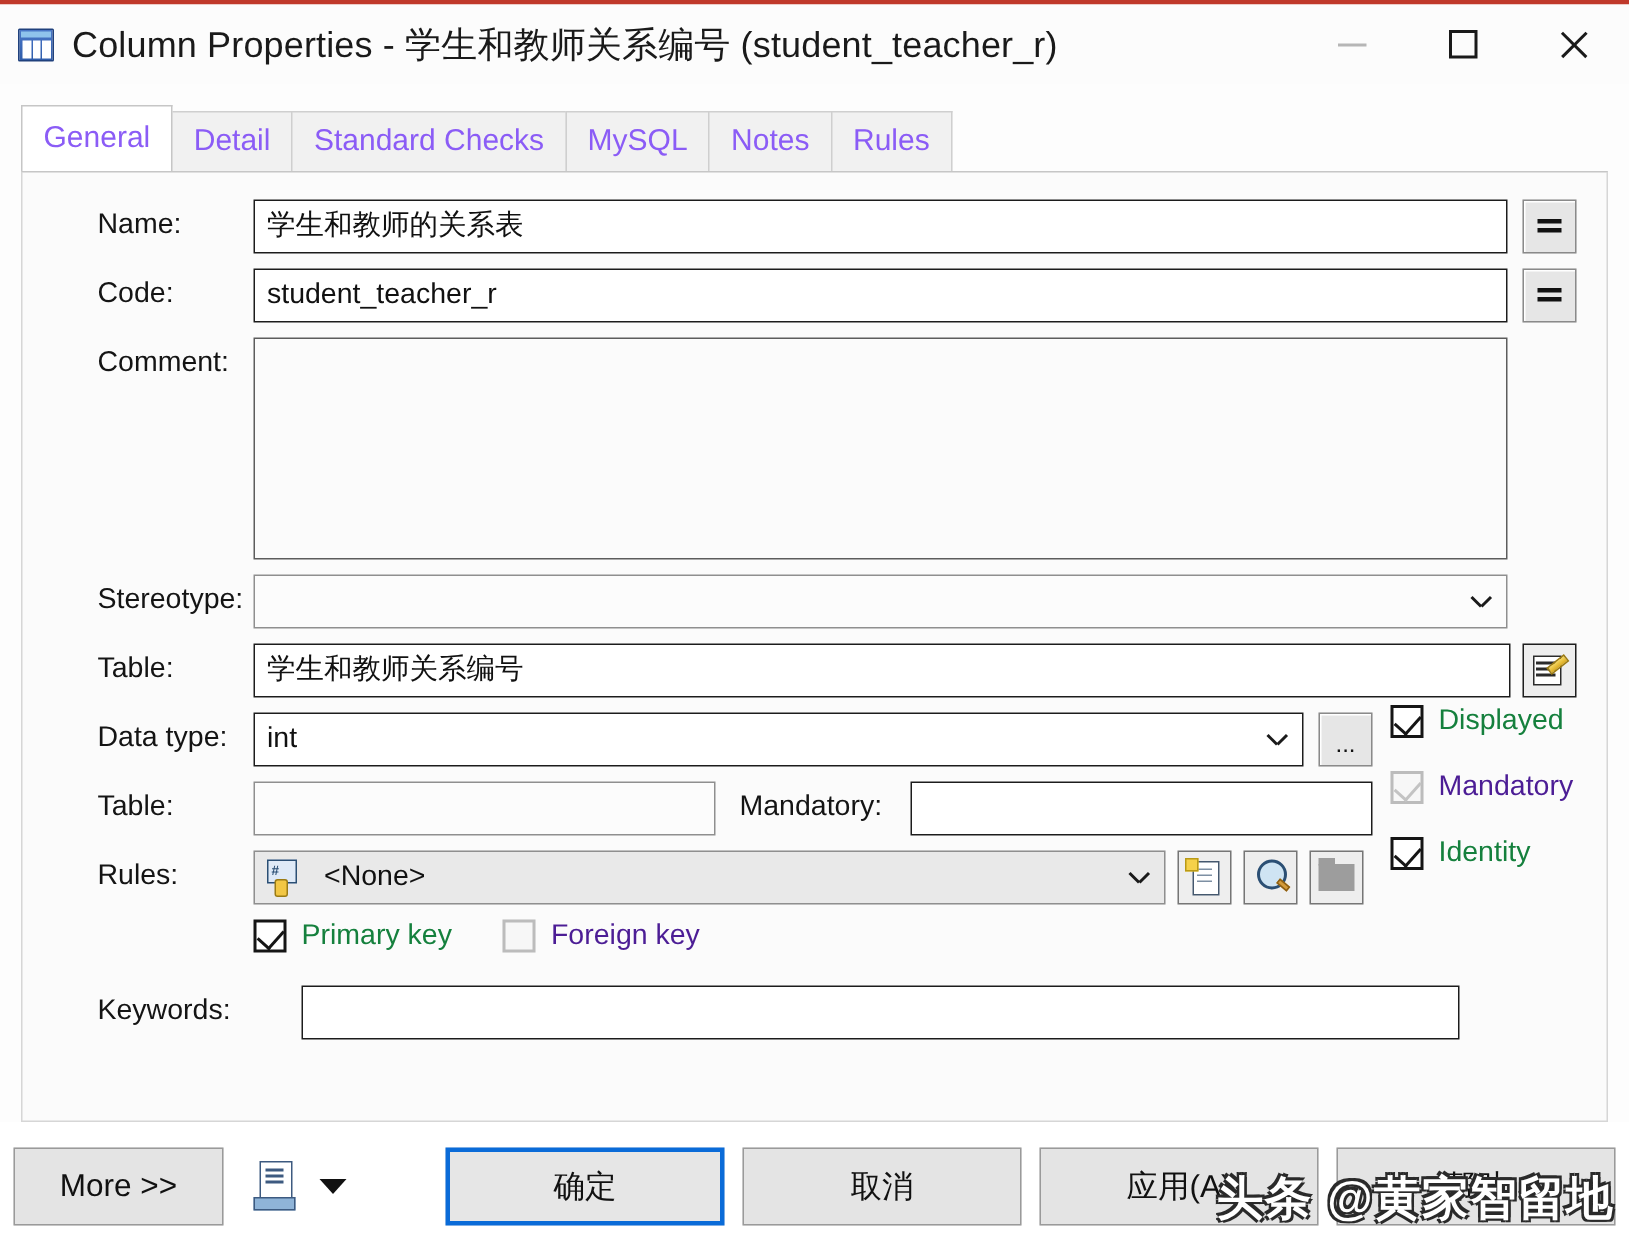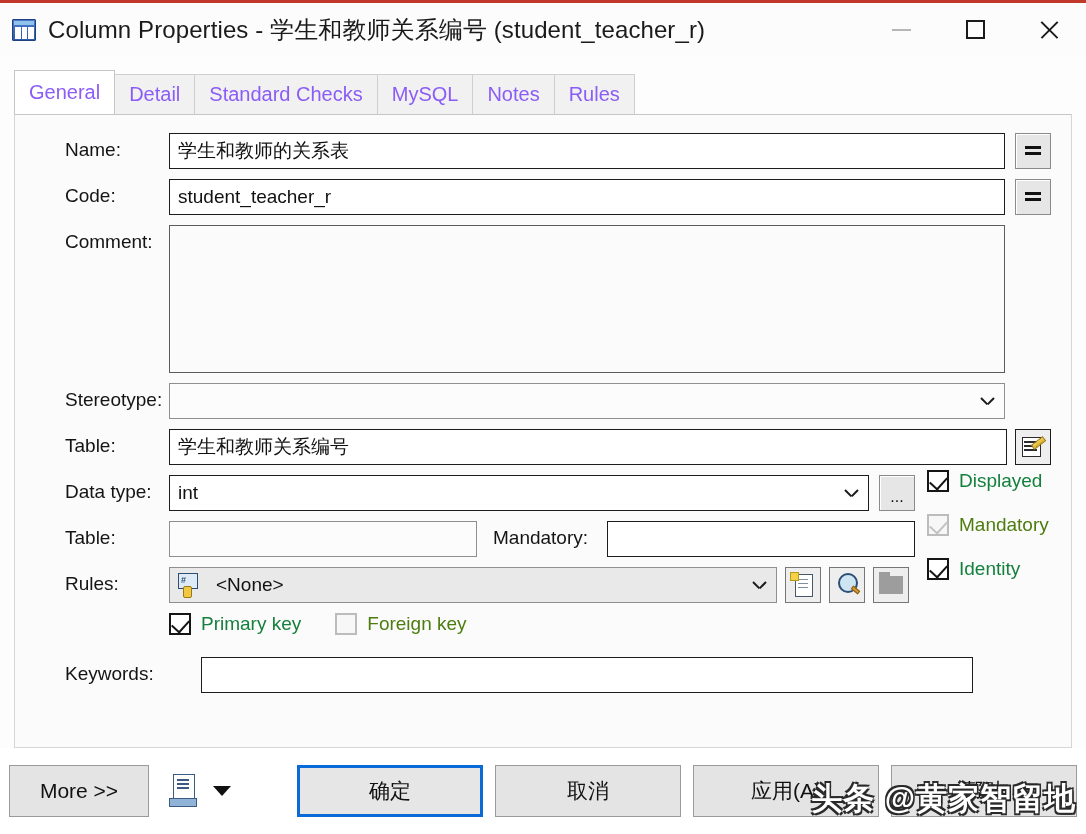--- a/index.html
+++ b/index.html
@@ -158,21 +158,21 @@
     width:22px;height:22px;flex:0 0 22px;box-sizing:border-box;
     border:2px solid #151515;background:#ffffff;position:relative;margin-right:10px;
   }
   .cb.disabled{border:2px solid #bcbcbc;background:#f7f7f7;}
   .cb.checked:after{
     content:"";position:absolute;left:4px;top:1px;width:9px;height:14px;
     border:solid #151515;border-width:0 2.6px 2.6px 0;transform:rotate(42deg);
   }
   .cb.checked.disabled:after{border-color:#c3c3c3;}
   .cb-label{font-size:19px;color:#15803d;white-space:nowrap;}
-  .cb-label.disabled{color:#4d7c0f;}
+  .cb-label.disabled{color:#4c1d95;}
 
   .right-col{
     position:absolute;left:912px;top:18px;width:170px;
   }
   .right-col .cbrow{margin-bottom:0;height:44px;}
 
   
   .footer{
     flex:0 0 auto;height:86px;display:flex;align-items:center;
     padding:0 9px;box-sizing:border-box;position:relative;background:#ffffff;

